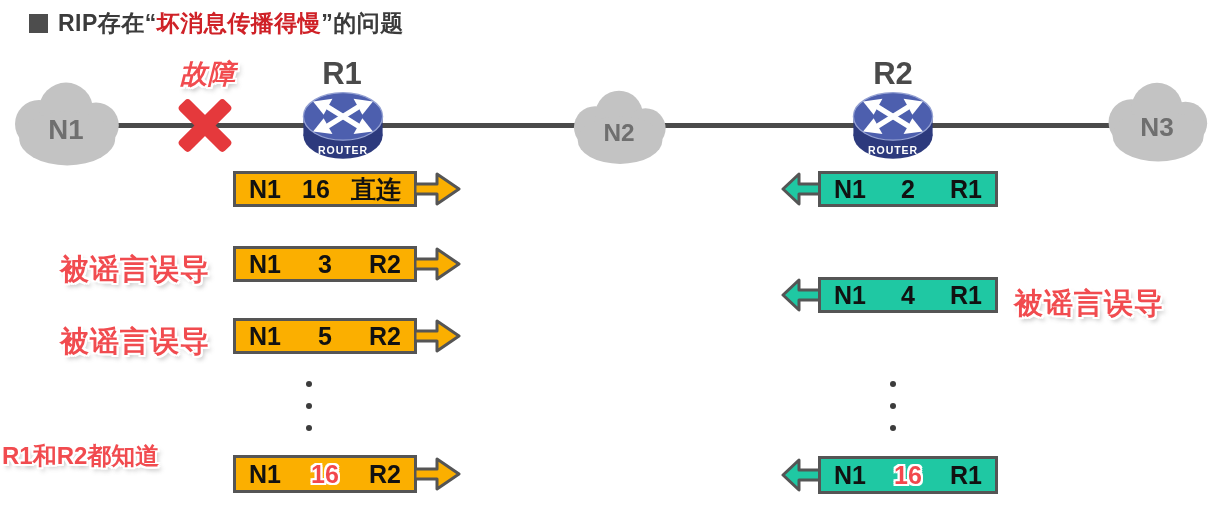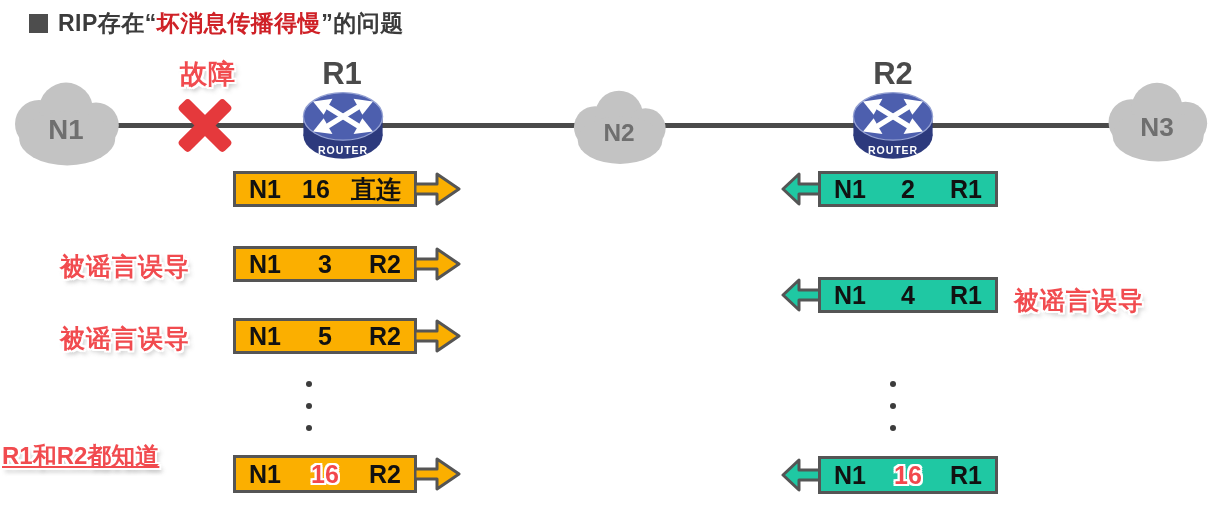--- a/index.html
+++ b/index.html
@@ -17,45 +17,45 @@
   .cloud{position:absolute;}
   .cloud text{font-family:"Liberation Sans","DejaVu Sans",sans-serif;}
   .router-label{position:absolute;width:90px;text-align:center;font-size:31px;font-weight:bold;color:#4a4a4a;}
   .router{position:absolute;}
   .fault-x{position:absolute;left:174px;top:94px;width:62px;height:62px;}
   .fault-x span{position:absolute;left:-1px;top:24px;width:64px;height:15px;background:#e5393c;border-radius:4px;}
   .fault-x .b1{transform:rotate(45deg);}
   .fault-x .b2{transform:rotate(-45deg);}
   
   .red-note{
-    position:absolute;color:#f14b4f;font-weight:bold;font-size:25px;letter-spacing:1px;
+    position:absolute;color:#f14b4f;font-weight:bold;font-size:29px;letter-spacing:1px;
     text-shadow:-2px -2px 0 #fff,2px -2px 0 #fff,-2px 2px 0 #fff,2px 2px 0 #fff,
                 -2px 0 0 #fff,2px 0 0 #fff,0 -2px 0 #fff,0 2px 0 #fff,
                 3px 4px 4px rgba(110,110,110,.45);
     white-space:nowrap;
   }
-  .fault-label{left:168px;top:56px;width:80px;text-align:center;font-size:27px;}
+  .fault-label{left:168px;top:56px;width:80px;text-align:center;font-size:27px;font-style:italic;}
   
   .row{position:absolute;display:flex;align-items:center;height:36px;}
   .row.tall{height:38px;}
   .box{box-sizing:border-box;height:100%;display:flex;align-items:center;justify-content:space-between;
        padding:0 13px;border:3px solid #555555;font-size:25px;font-weight:bold;color:#111;}
   .box.yellow{width:184px;background:#fbaf00;}
   .box.teal{width:180px;background:#1fc8a3;}
   .cell{line-height:1;}
   .cell.hl{color:#f2484d;
     text-shadow:-2px -2px 0 #fff,2px -2px 0 #fff,-2px 2px 0 #fff,2px 2px 0 #fff,
                 -2px 0 0 #fff,2px 0 0 #fff,0 -2px 0 #fff,0 2px 0 #fff;}
   .arrow-out{flex:none;margin-left:-2px;}
   .arrow-in{flex:none;margin-right:-3px;}
   
   .dots{position:absolute;display:flex;flex-direction:column;gap:16px;}
   .dots i{width:6px;height:6px;border-radius:50%;background:#3c3c3c;}
   
-  .bottom-note{left:2px;top:440px;font-size:24px;line-height:32px;letter-spacing:0;text-decoration:underline;}
+  .bottom-note{left:2px;top:440px;font-size:24px;line-height:32px;letter-spacing:0;}
 </style>
 </head>
 <body>
 
 <div class="stage">
 
   <div class="title">
     <span class="bullet"></span>
     <span><span>RIP存在</span><span>“</span><span class="t-red">坏消息传播得慢</span><span>”</span><span>的问题</span></span>
   </div>

